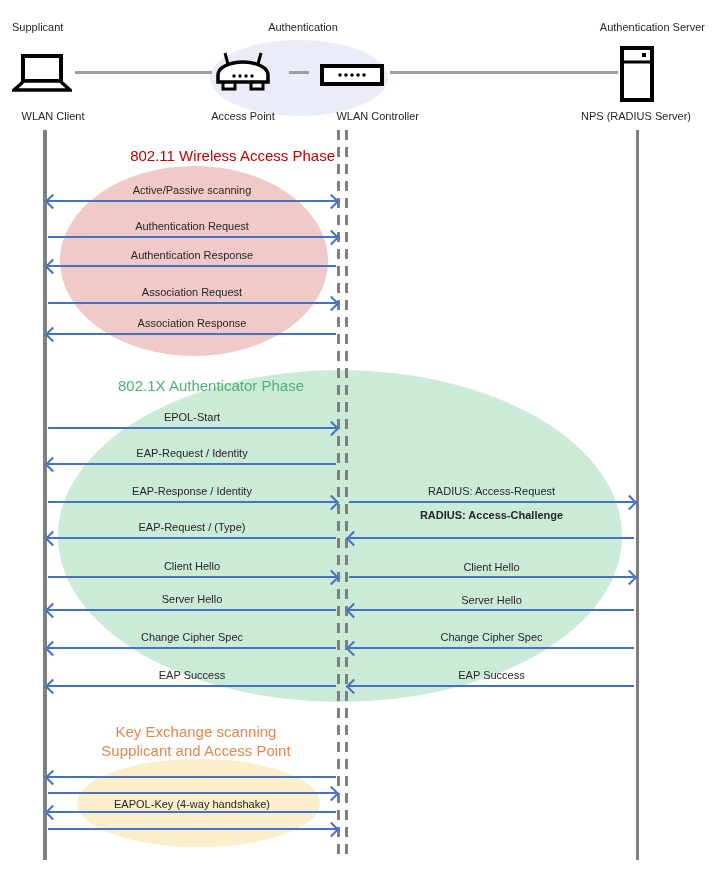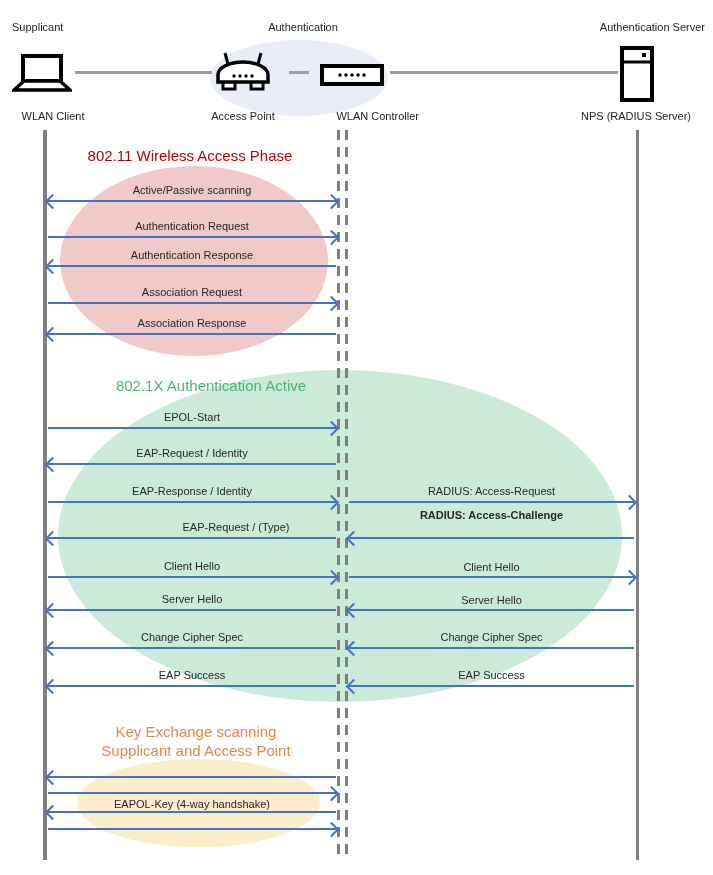--- a/index.html
+++ b/index.html
@@ -81,22 +81,22 @@
 
   <div class="ellipse" style="left:60px;top:166px;width:268px;height:190px;background:#F2C9C9;"></div>
   <div class="ellipse" style="left:58px;top:370px;width:564px;height:332px;background:#CBEBD8;"></div>
   <div class="ellipse" style="left:77px;top:759px;width:243px;height:88px;background:#FBEECB;"></div>
 
   <div class="lifeline solid-line" style="left:43px;width:4px;"></div>
   <div class="lifeline dashed-line" style="left:337px;"></div>
   <div class="lifeline dashed-line" style="left:345px;"></div>
   <div class="lifeline solid-line" style="left:636px;width:3px;"></div>
 
-  <div class="phase-title" style="left:45px;top:146px;width:290px;color:#C00000;">802.11 Wireless Access Phase</div>
-  <div class="phase-title" style="left:66px;top:376px;width:290px;color:#4DB374;">802.1X Authentication Active</div>
+  <div class="phase-title" style="left:45px;top:146px;width:290px;color:#C00000;text-align:right;">802.11 Wireless Access Phase</div>
+  <div class="phase-title" style="left:66px;top:376px;width:290px;color:#4DB374;">802.1X Authenticator Phase</div>
   <div class="phase-title" style="left:51px;top:722px;width:290px;color:#E2874D;">Key Exchange scanning</div>
   <div class="phase-title" style="left:51px;top:741px;width:290px;color:#E2874D;">Supplicant and Access Point</div>
 
   <div class="lbl" style="left:48px;top:181px;width:288px;">Active/Passive scanning</div>
   <div class="arrow" style="left:48px;top:200px;width:288px;">
       <i class="head l"></i>
       <i class="head r"></i>
     </div>
 
   <div class="lbl" style="left:48px;top:217px;width:288px;">Authentication Request</div>
@@ -127,21 +127,21 @@
   <div class="lbl" style="left:48px;top:444px;width:288px;">EAP-Request / Identity</div>
   <div class="arrow" style="left:48px;top:463px;width:288px;">
       <i class="head l"></i>
     </div>
 
   <div class="lbl" style="left:48px;top:482px;width:288px;">EAP-Response / Identity</div>
   <div class="arrow" style="left:48px;top:501px;width:288px;">
       <i class="head r"></i>
     </div>
 
-  <div class="lbl" style="left:48px;top:518px;width:288px;padding-left:44px;">EAP-Request / (Type)</div>
+  <div class="lbl" style="left:48px;top:518px;width:288px;">EAP-Request / (Type)</div>
   <div class="arrow" style="left:48px;top:537px;width:288px;">
       <i class="head l"></i>
     </div>
 
   <div class="lbl" style="left:48px;top:557px;width:288px;">Client Hello</div>
   <div class="arrow" style="left:48px;top:576px;width:288px;">
       <i class="head r"></i>
     </div>
 
   <div class="lbl" style="left:48px;top:590px;width:288px;">Server Hello</div>

